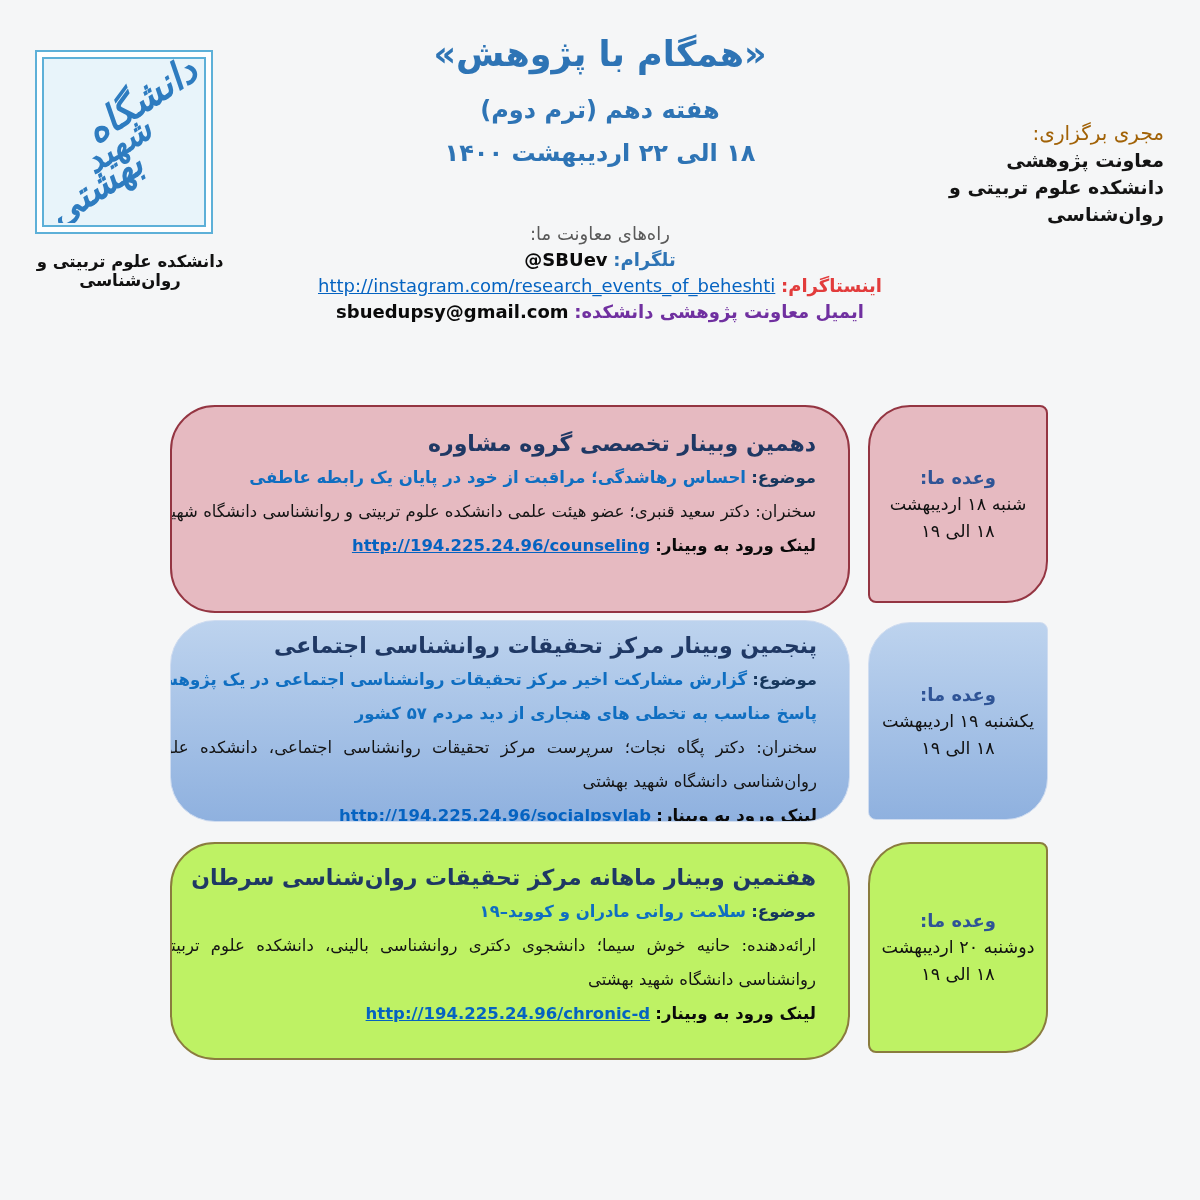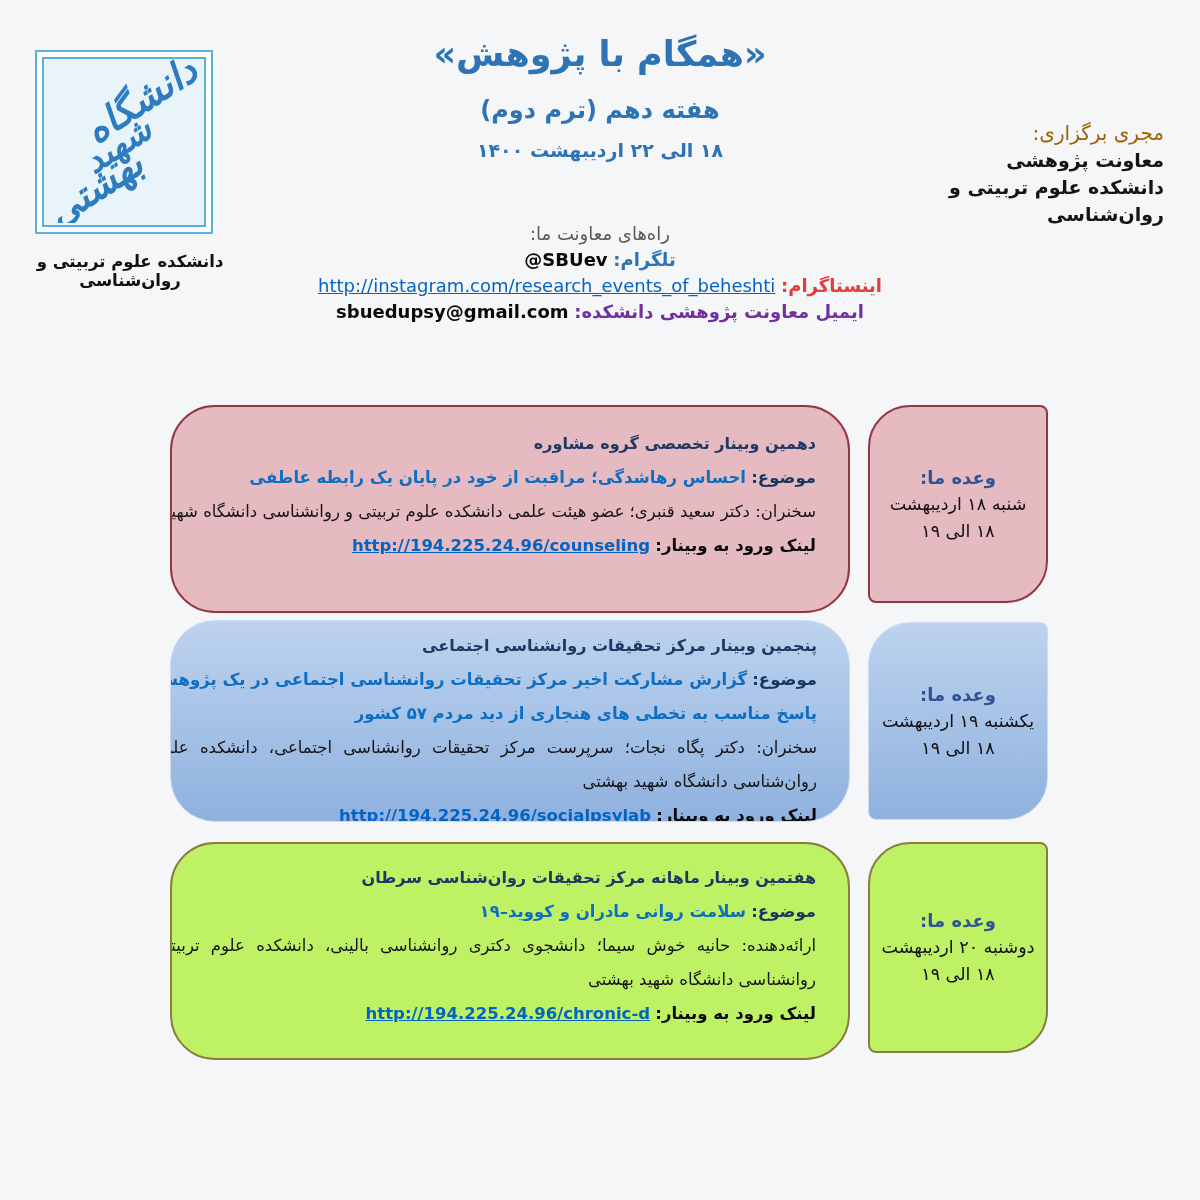--- a/index.html
+++ b/index.html
@@ -24,21 +24,21 @@
   .main-title{
     position:absolute;left:300px;top:34px;width:600px;text-align:center;
     direction:rtl;font-size:35px;font-weight:bold;color:#2e74b5;
   }
   .subtitle{
     position:absolute;left:300px;top:96px;width:600px;text-align:center;
     direction:rtl;font-size:24px;font-weight:bold;color:#2e74b5;
   }
   .date-range{
     position:absolute;left:300px;top:139px;width:600px;text-align:center;
-    direction:rtl;font-size:19px;font-weight:bold;color:#2e74b5;
+    direction:rtl;font-size:24px;font-weight:bold;color:#2e74b5;
   }
   
   .organizer{
     position:absolute;right:36px;top:120px;width:330px;direction:rtl;text-align:right;
     line-height:27px;
   }
   .organizer .org-label{font-size:20px;font-weight:normal;color:#a16207;}
   .organizer .org-line{font-size:19px;font-weight:bold;color:#141414;}
   
   .contact{
@@ -65,21 +65,21 @@
   .card-small{
     position:absolute;left:868px;width:180px;box-sizing:border-box;
     border-radius:42px 8px 42px 8px;direction:rtl;
     display:flex;flex-direction:column;align-items:center;justify-content:center;
     text-align:center;line-height:27px;overflow:hidden;
   }
   .theme-pink{background:#e6bac1;border:2px solid #943542;}
   .theme-blue{background:linear-gradient(180deg,#bdd3ee 0%,#8fb1df 100%);border:1px solid #cfdcf0;}
   .theme-tan{background:#bef264;border:2px solid #8a7c3e;}
   .card-line{line-height:34px;white-space:nowrap;font-size:16.5px;color:#1a1a1a;}
-  .card-title{font-size:16px;font-weight:bold;color:#1f3864;}
+  .card-title{font-size:22px;font-weight:bold;color:#1f3864;}
   .topic-label{font-weight:bold;color:#17375d;}
   .topic-text{font-weight:bold;color:#0f6ec1;}
   .speaker{color:#141414;}
   .speaker.justified{word-spacing:6px;}
   .link-label{font-weight:bold;color:#0a0a0a;}
   .sched-label{font-size:18px;font-weight:bold;color:#2f5496;}
   .sched-line{font-size:17.5px;color:#111;}
 </style>
 </head>
 <body>

